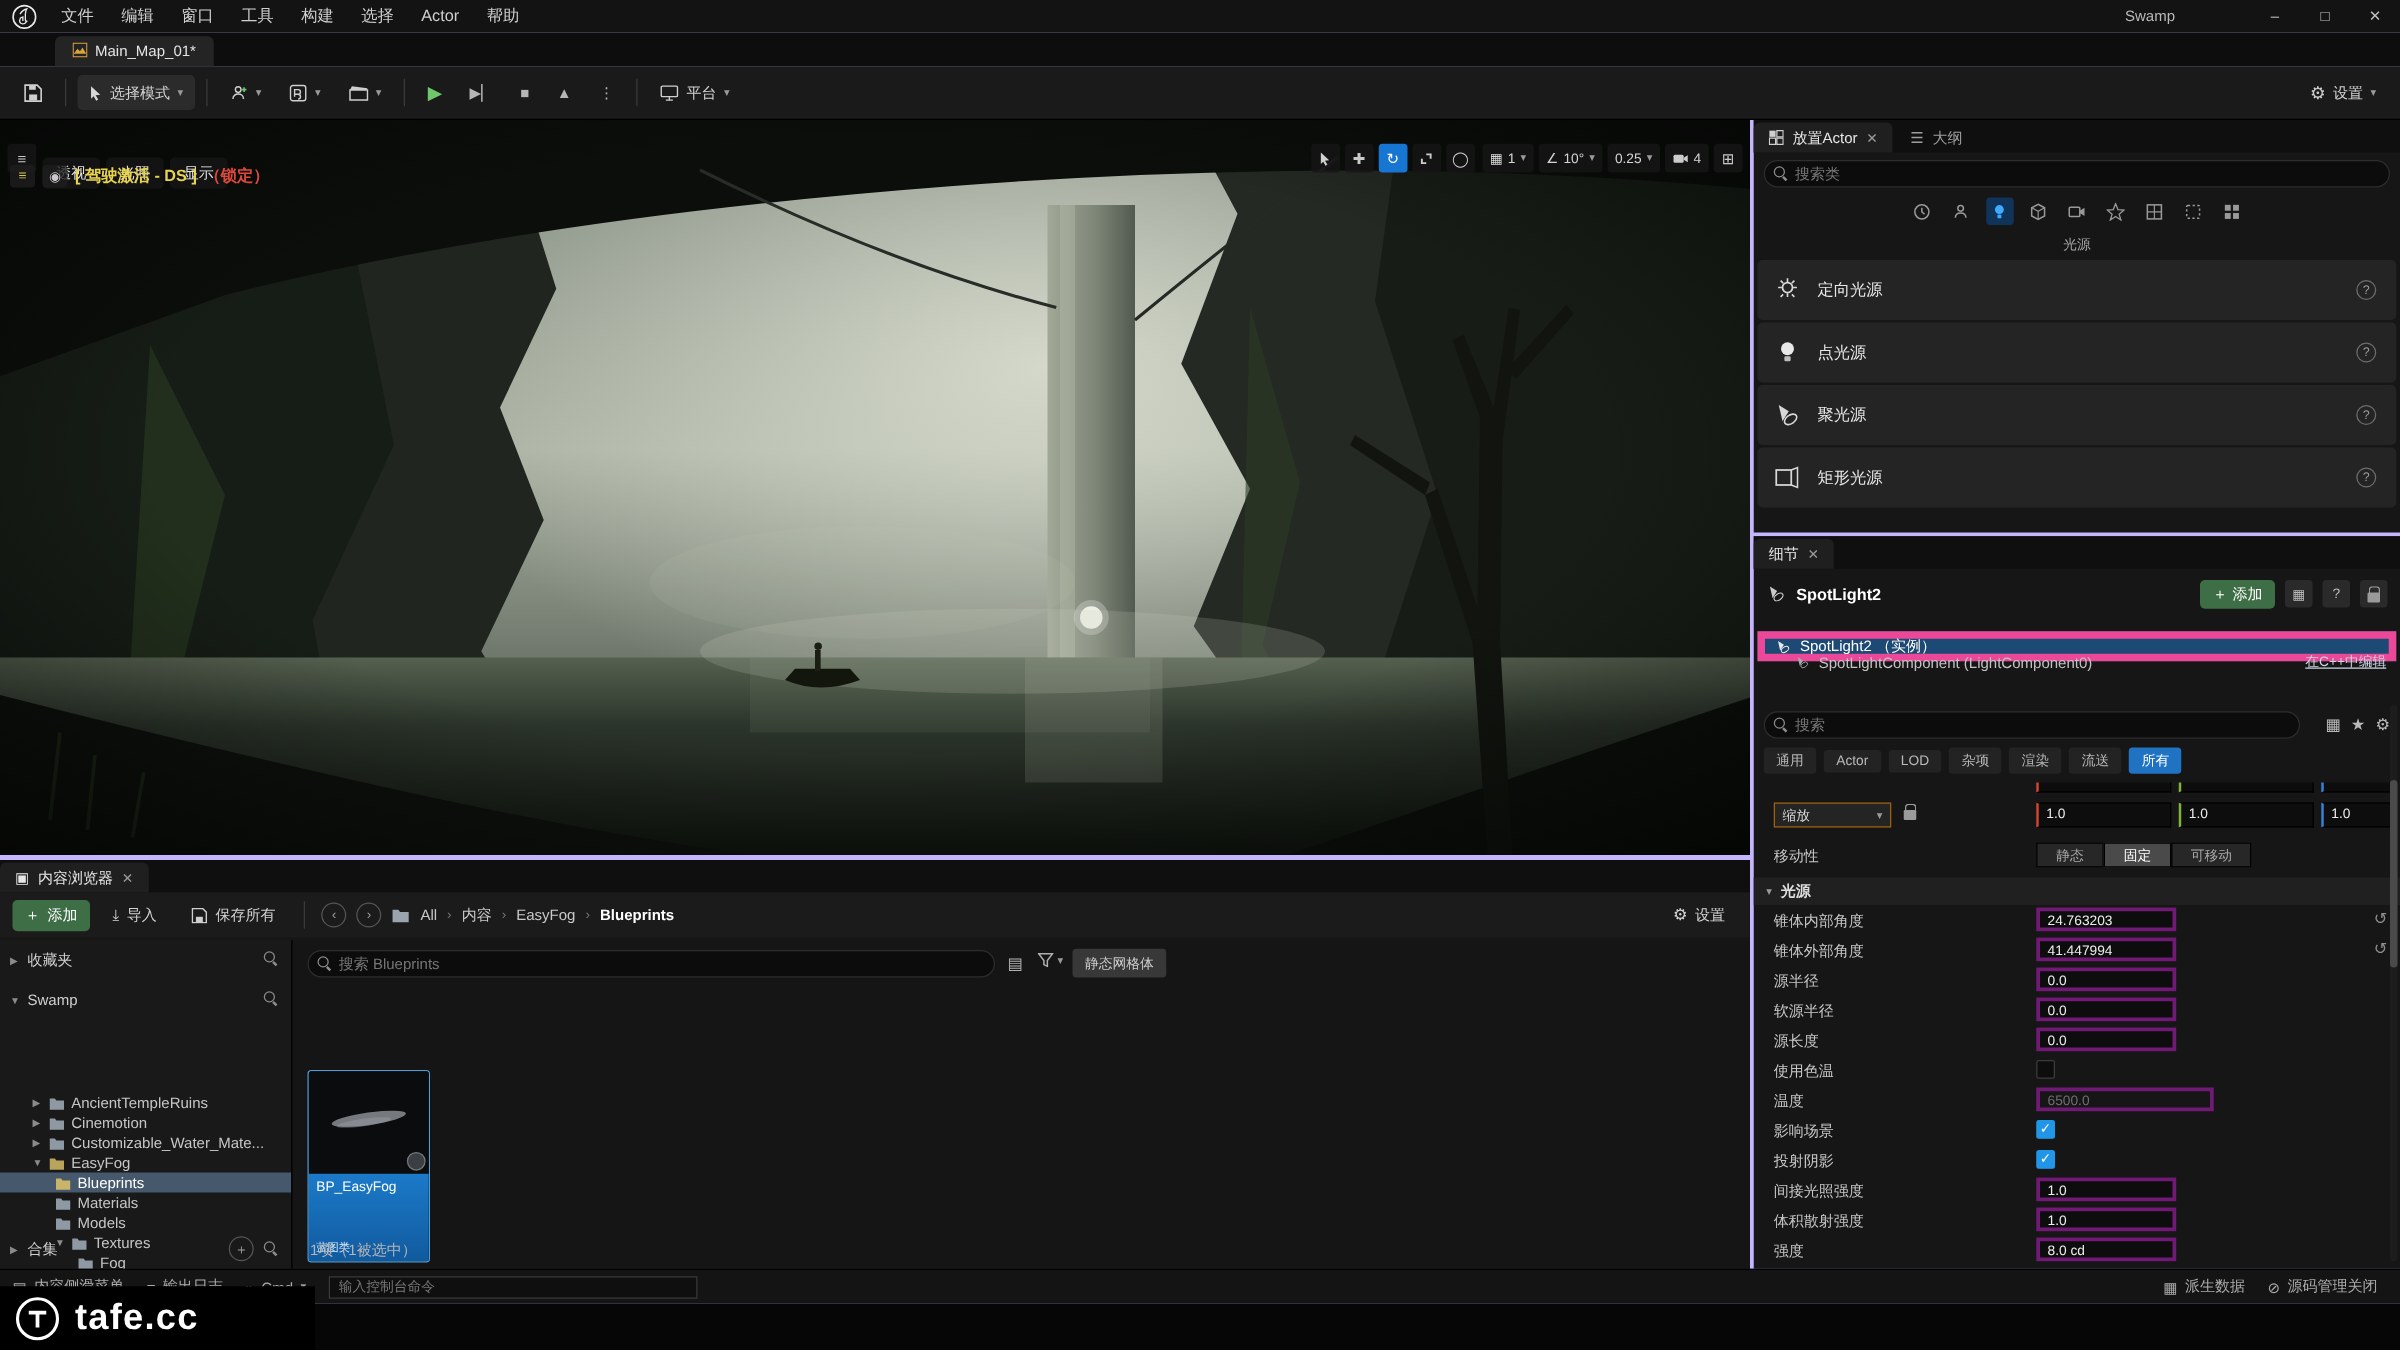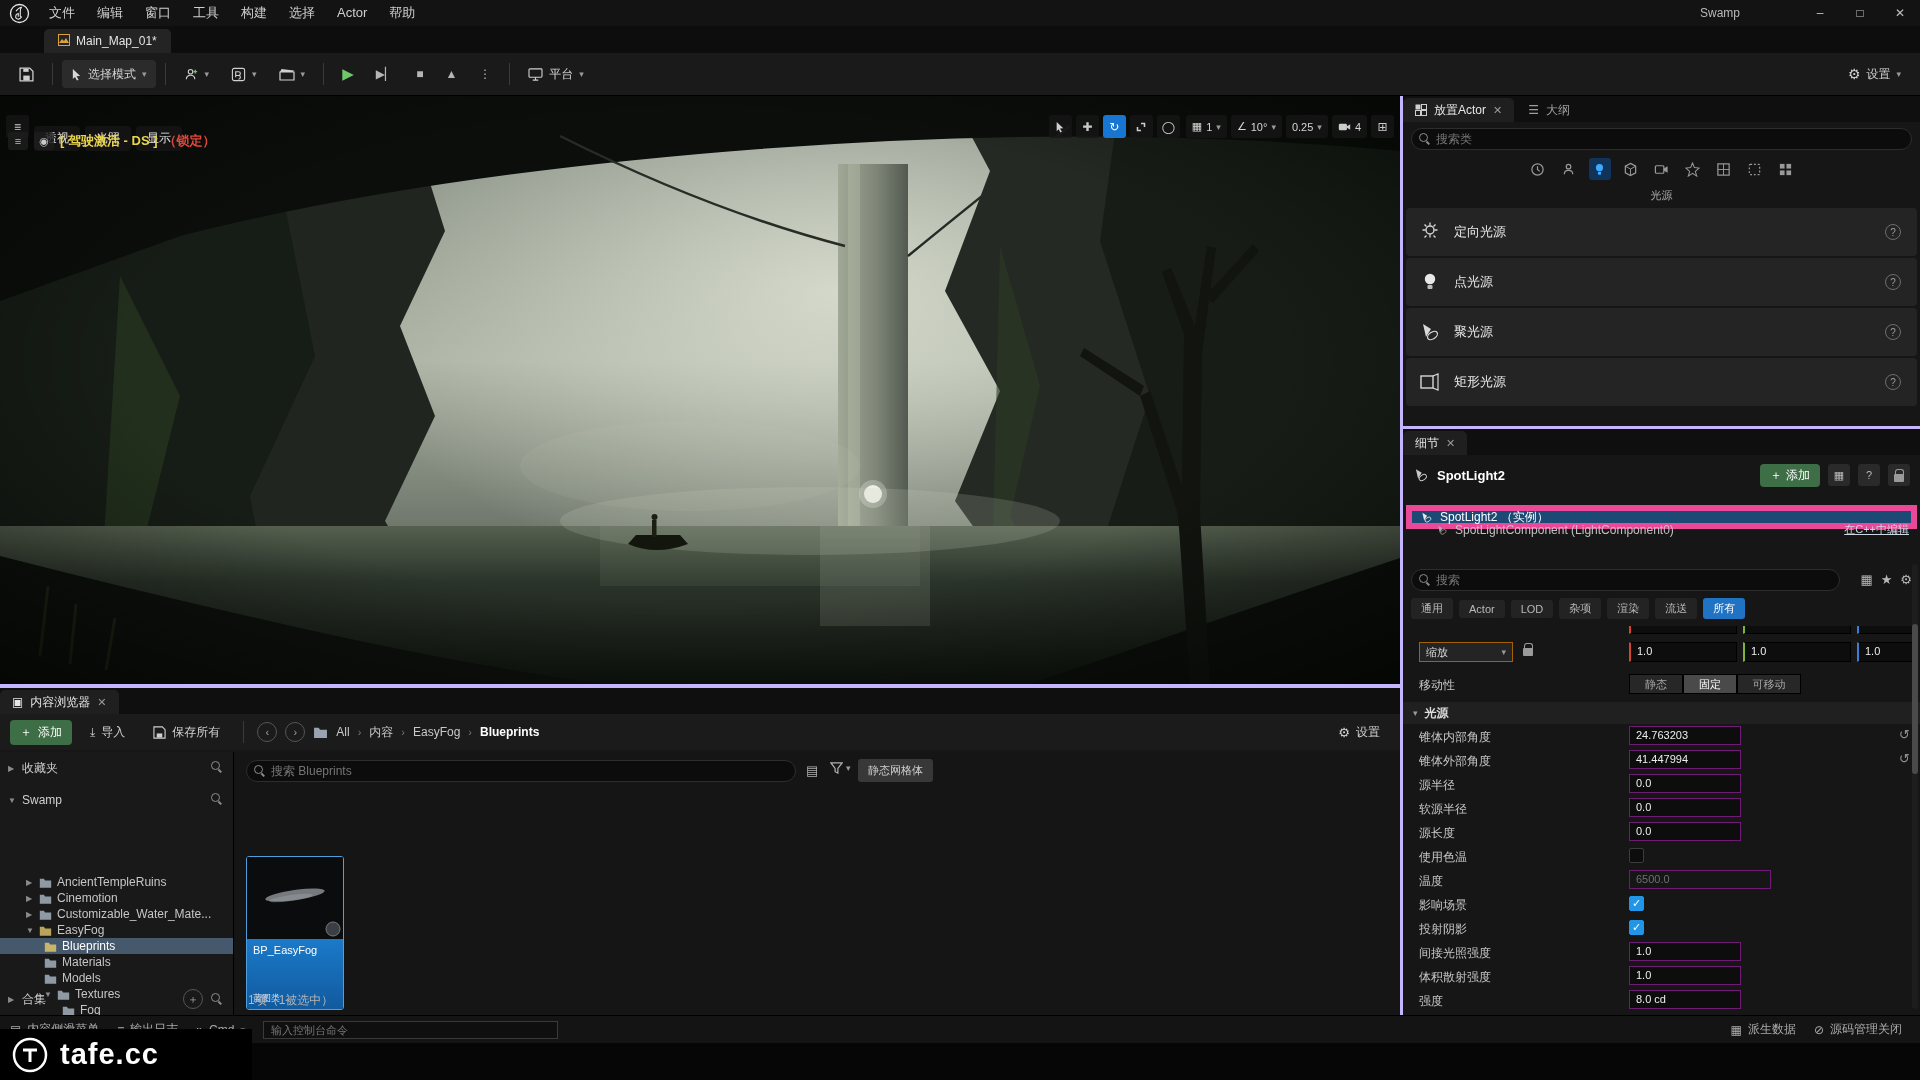--- a/index.html
+++ b/index.html
@@ -86,21 +86,21 @@
               color:#fff; font-size:12px;margin-top:12px; }
   .comp-row { position:absolute; top:89px; left:3px; width:511px; height:23px; display:flex; align-items:center;
               gap:7px; padding:0 8px 0 30px; color:#c2c2c2; font-size:12px; }
   .cpp-link { margin-left:auto; color:#ccd8e4; font-size:11px; text-decoration:underline; }
   .filters { position:absolute; top:169px; left:8px; right:8px; display:flex; gap:6px; align-items:center; }
   .ftab { color:#b9b9b9; font-size:11px; padding:3px 10px; border-radius:3px; background:#232323; }
   .ftab.active { background:#2073c2; color:#fff; }
   .prow { position:absolute; left:0; width:517px; height:24px; }
   .plabel { position:absolute; left:16px; top:5px; font-size:12px; color:#c6c6c6; white-space:nowrap; }
   .pval { position:absolute; left:226px; top:2px; width:112px; height:19px; background:#0d0d0d;
-          border:1px solid #701a75; color:#ededed; font-size:11px; padding:2px 6px; }
+          border:3px solid #701a75; color:#ededed; font-size:11px; padding:2px 6px; }
   .pval.dis { width:142px; color:#6f6f6f; background:#161616; }
   .preset { position:absolute; right:10px; top:3px; color:#8e8e8e; font-size:13px; }
   .pcheck { position:absolute; left:226px; top:4px; width:15px; height:15px; background:#0d0d0d;
             border:1px solid #3c3c3c; border-radius:2px; color:transparent; font-size:11px; line-height:13px; text-align:center; }
   .pcheck.checked { background:#2196e8; border-color:#2196e8; color:#fff; }
   .vbox { position:absolute; top:2px; width:108px; height:20px; background:#0d0d0d; border:1px solid #000;
           color:#ededed; font-size:11px; padding:2px 6px; }
   .seg { position:absolute; top:2px; height:20px; background:#272727; color:#a9a9a9; font-size:11px;
          display:flex; align-items:center; justify-content:center; border:1px solid #000; }
   .seg.active { background:#4a4a4a; color:#fff; }

